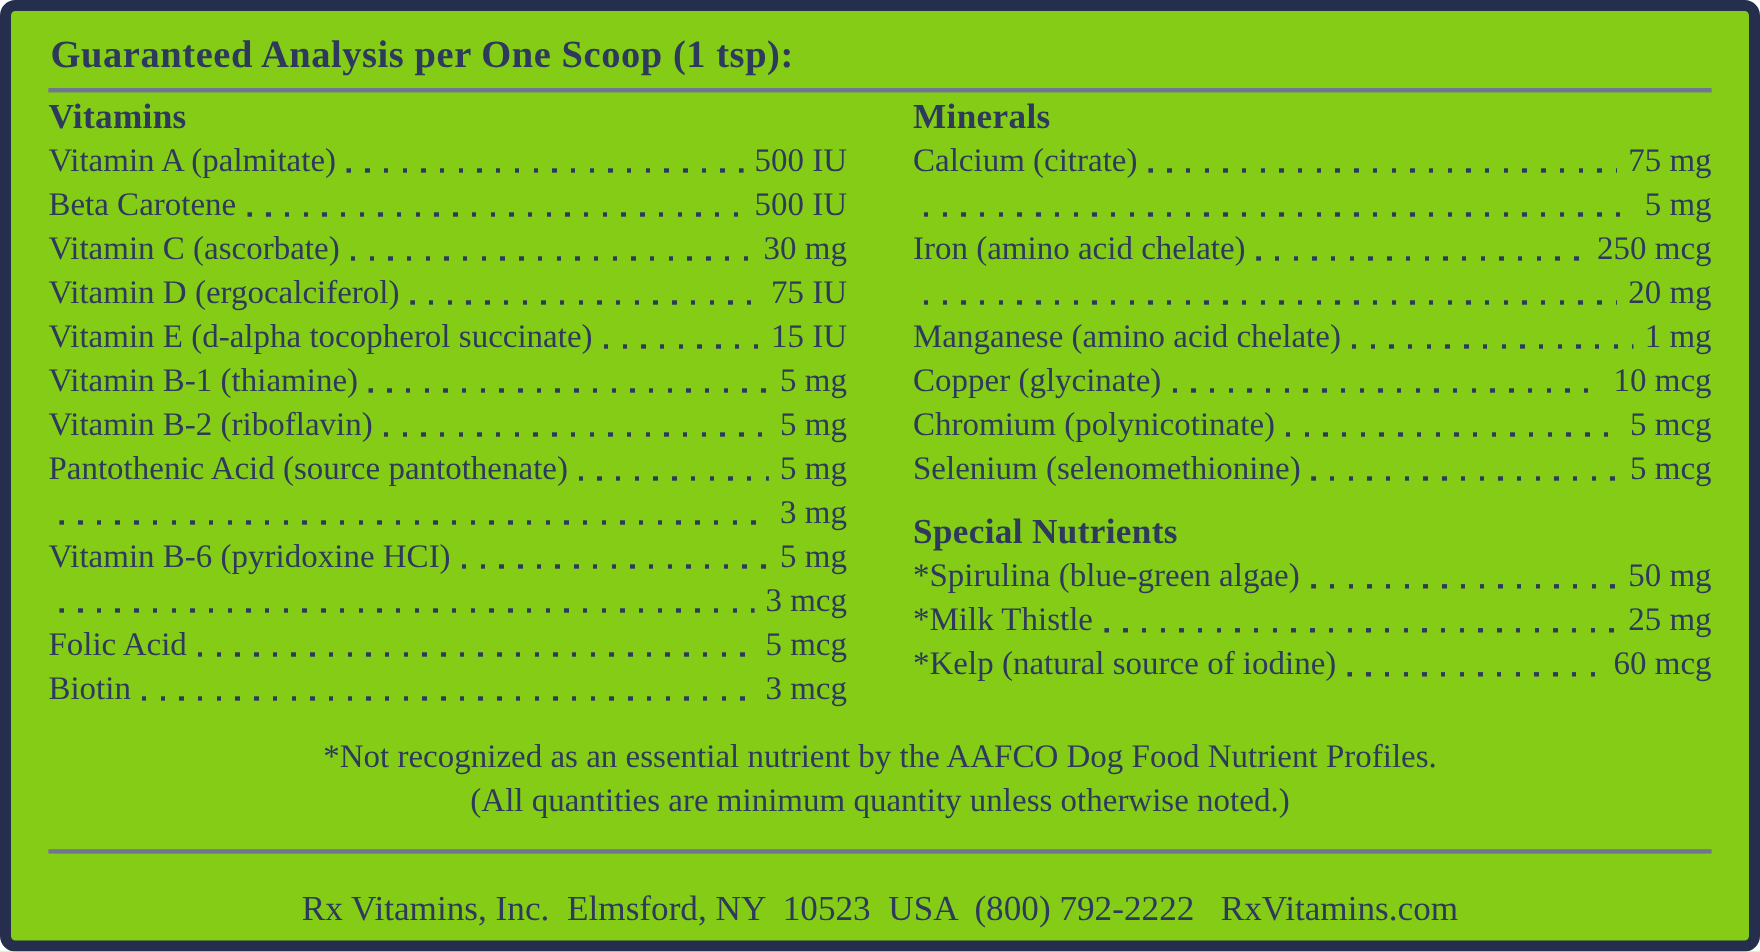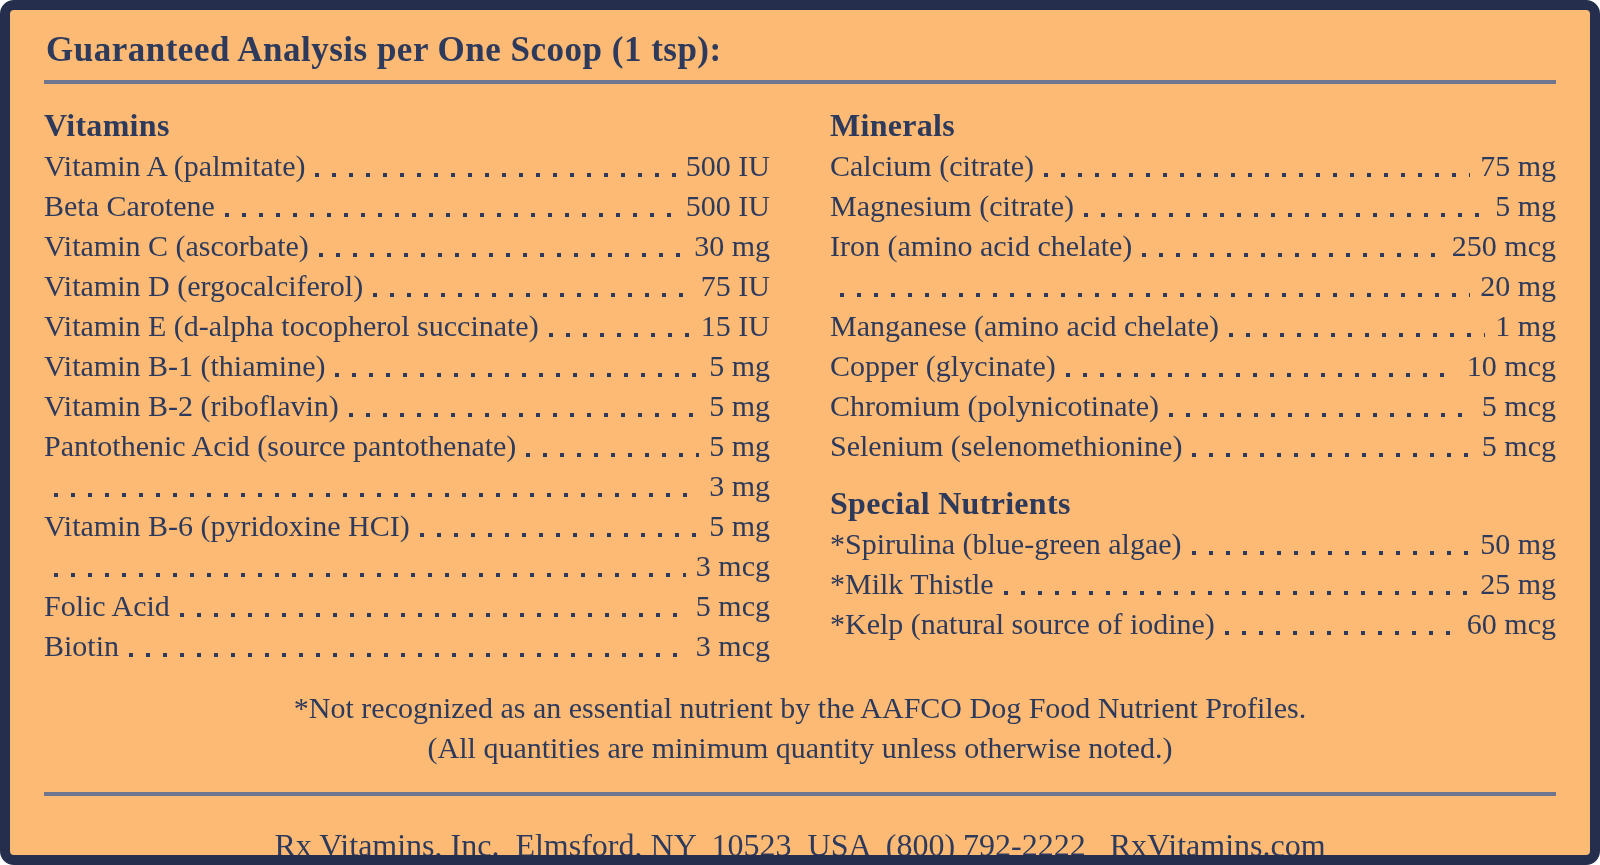--- a/index.html
+++ b/index.html
@@ -6,21 +6,21 @@
     margin: 0;
     padding: 0;
     background: #ffffff;
   }
   .label-panel {
     box-sizing: border-box;
     width: 1600px;
     height: 865px;
     border: 10px solid #252e4d;
     border-radius: 14px;
-    background: #fdba74;
+    background: #84cc16;
     color: #2d3a5c;
     font-family: "Liberation Serif", "DejaVu Serif", serif;
     padding: 14px 34px 10px 34px;
     overflow: hidden;
   }
   .page-title {
     font-size: 35px;
     font-weight: bold;
     letter-spacing: 0.5px;
     padding: 6px 0 10px 2px;
@@ -28,21 +28,21 @@
   }
   .rule {
     height: 4px;
     background: #6e7690;
     border: none;
     margin: 0;
   }
   .columns {
     display: flex;
     gap: 60px;
-    margin-top: 20px;
+    margin-top: 0;
   }
   .col {
     flex: 1 1 0;
     min-width: 0;
   }
   .section-heading {
     font-size: 32px;
     font-weight: bold;
     line-height: 42px;
     letter-spacing: 0.3px;
@@ -188,21 +188,20 @@
       <div class="section-heading">Minerals</div>
       <div>
 
           <div class="nutrient-row">
             <span class="nutrient-label">Calcium (citrate)</span>
             <span class="dot-leader"></span>
             <span class="nutrient-value">75 mg</span>
           </div>
 
           <div class="nutrient-row">
-            <span class="nutrient-label">Magnesium (citrate)</span>
             <span class="dot-leader"></span>
             <span class="nutrient-value">5 mg</span>
           </div>
 
           <div class="nutrient-row">
             <span class="nutrient-label">Iron (amino acid chelate)</span>
             <span class="dot-leader"></span>
             <span class="nutrient-value">250 mcg</span>
           </div>
 

